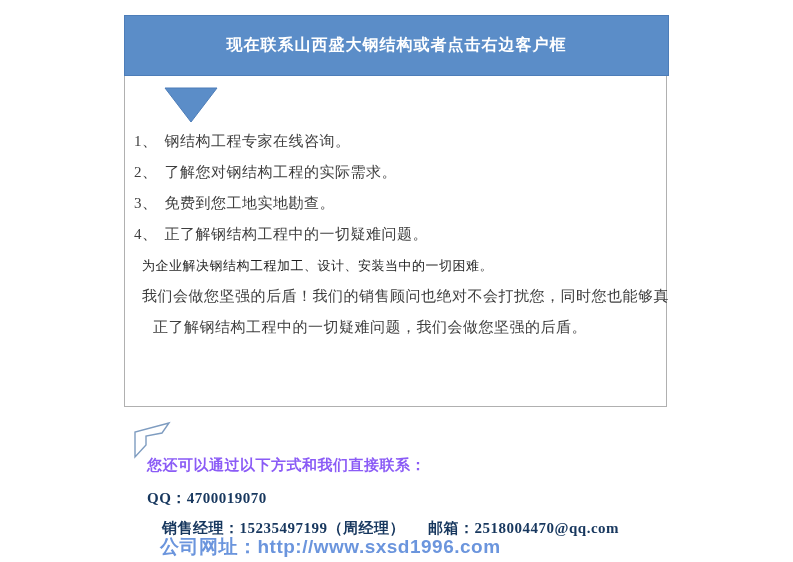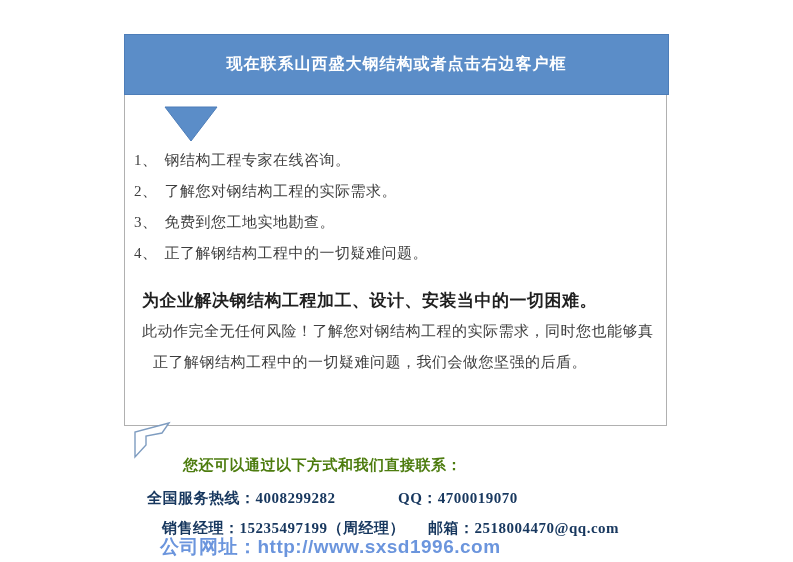--- a/index.html
+++ b/index.html
@@ -3,51 +3,51 @@
 <meta charset="utf-8">
 <style>
   * { margin:0; padding:0; box-sizing:border-box; }
   html,body { background:#ffffff; }
   .page {
     position:relative; width:793px; height:562px; background:#ffffff;
     font-family:"Liberation Serif","DejaVu Serif",serif; overflow:hidden;
   }
   
   .box {
-    position:absolute; left:124px; top:34px; width:543px; height:392px;
+    position:absolute; left:124px; top:15px; width:543px; height:392px;
     border:1px solid #b0b0b0; background:#ffffff;
   }
   .banner {
     position:absolute; left:-1px; top:-1px; width:545px; height:61px;
     background:#5b8dc8; border:1px solid #4d7db8;
     display:flex; align-items:center; justify-content:center;
     color:#ffffff; font-size:16px; font-weight:bold; letter-spacing:1px;
   }
   .triangle { position:absolute; left:39px; top:71px; width:54px; height:36px; }
   .content { position:absolute; left:0; top:110px; width:100%; }
   .step {
     line-height:31px; padding-left:9px; font-size:15px; color:#3e3e3e;
     letter-spacing:0.5px; white-space:nowrap;
   }
   .step .step-num { margin-right:7px; }
   .summary {
-    line-height:31px; padding-left:17px; font-size:17px; font-weight:bold;
-    color:#1f1f1f; letter-spacing:0.5px; white-space:nowrap;margin-top:16px;
+    line-height:31px; padding-left:17px; font-size:13px; font-weight:normal;
+    color:#1f1f1f; letter-spacing:0.5px; white-space:nowrap;
   }
   .risk-line {
     line-height:31px; font-size:15px; color:#3e3e3e; letter-spacing:0.5px;
     white-space:nowrap;
   }
   .risk-line.first { padding-left:17px; }
   .risk-line.second { padding-left:3px;margin-left:25px; }
   
   .flag { position:absolute; left:129px; top:421px; width:44px; height:38px; }
   .contact-intro {
     position:absolute; left:147px; top:456px; font-size:15px; font-weight:bold;
-    color:#4d7c0f; letter-spacing:0.5px; white-space:nowrap;margin-left:36px;
+    color:#8b5cf6; letter-spacing:0.5px; white-space:nowrap;
   }
   .contact-row {
     position:absolute; display:flex; font-size:15px; font-weight:bold;
     color:#17375e; letter-spacing:0.5px; white-space:nowrap;
   }
   .contact-row.row1 { left:147px; top:489px; }
   .contact-row.row2 { left:139px; top:519px;text-align:center; }
   .row1 .left-col { width:251px; }
   .row2 .left-col { width:289px; }
   .website {
@@ -81,36 +81,33 @@
       </div>
       <div class="step">
         <span class="step-num">3、</span><span>免费到您工地实地勘查。</span>
       </div>
       <div class="step">
         <span class="step-num">4、</span><span>正了解钢结构工程中的一切疑难问题。</span>
       </div>
 
       <div class="summary">为企业解决钢结构工程加工、设计、安装当中的一切困难。</div>
 
-      <div class="risk-line first">此动作完全无任何风险！了解您对钢结构工程的实际需求，同时您也能够真</div>
+      <div class="risk-line first">我们会做您坚强的后盾！我们的销售顾问也绝对不会打扰您，同时您也能够真</div>
       <div class="risk-line second">正了解钢结构工程中的一切疑难问题，我们会做您坚强的后盾。</div>
     </div>
 
   </div>
 
   <svg class="flag" viewBox="0 0 44 38" xmlns="http://www.w3.org/2000/svg">
     <path d="M 6 36 L 6 11 L 40 2 L 33 12 L 17 15 L 17 24 Z" fill="#ffffff" stroke="#7e9cc0" stroke-width="1.4" stroke-linejoin="miter"></path>
   </svg>
 
   <div class="contact-intro">您还可以通过以下方式和我们直接联系：</div>
 
   <div class="contact-row row1">
-    <span class="left-col">
-      <span>全国服务热线：</span><span>4008299282</span>
-    </span>
     <span>
       <span>QQ：</span><span>4700019070</span>
     </span>
   </div>
 
   <div class="contact-row row2">
     <span class="left-col">
       <span>销售经理：</span><span>15235497199（周经理）</span>
     </span>
     <span>

